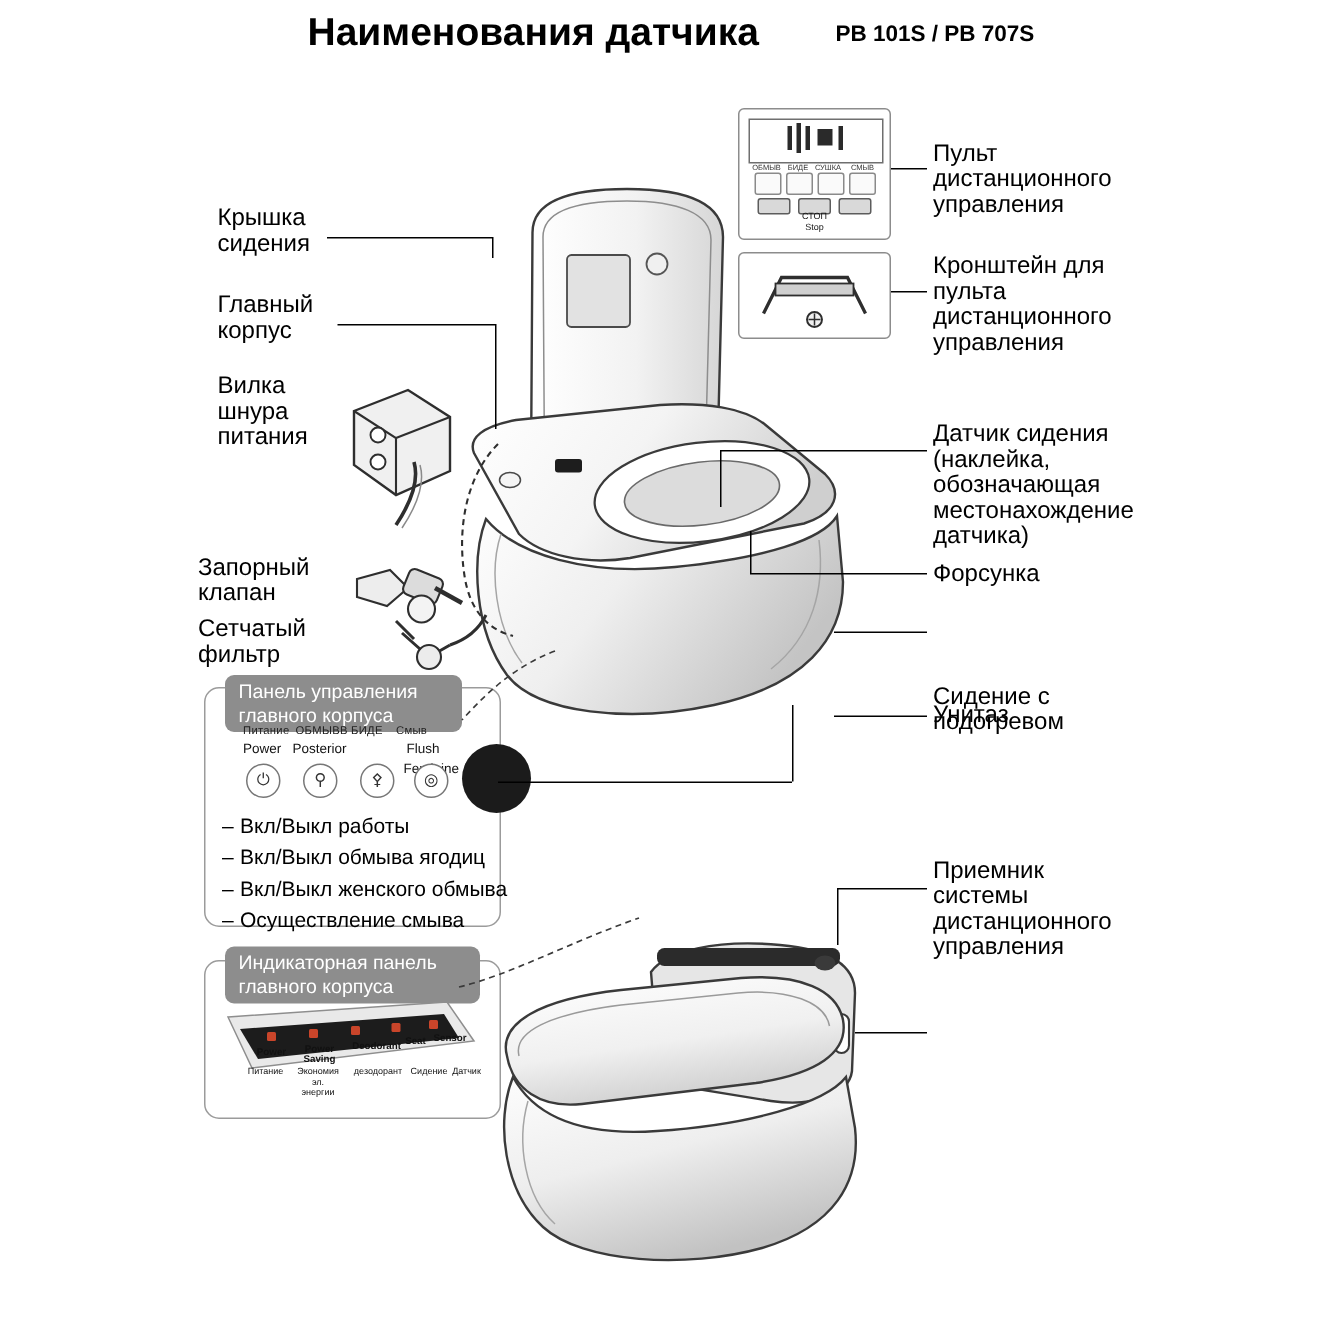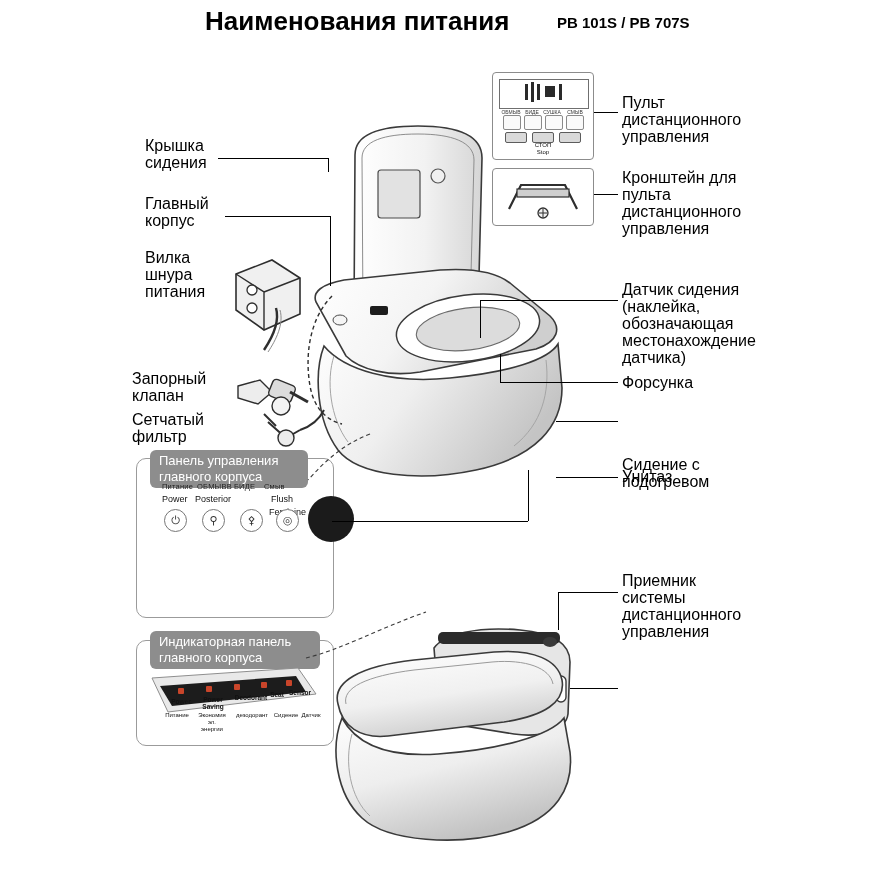--- a/index.html
+++ b/index.html
@@ -183,21 +183,21 @@
     background: #fff;
   }
 
   svg { display: block; }
 </style>
 </head>
 <body>
 
 <div id="page">
 
-  <div class="title">Наименования питания</div>
+  <div class="title">Наименования датчика</div>
   <div class="title-model">PB 101S / PB 707S</div>
 
   <svg class="abs" style="left:300px; top:120px;" width="310" height="360" viewBox="0 0 310 360">
     <defs>
       <linearGradient id="lidgrad" x1="0" y1="0" x2="1" y2="0">
         <stop offset="0%" stop-color="#ffffff"></stop>
         <stop offset="55%" stop-color="#f2f2f2"></stop>
         <stop offset="100%" stop-color="#d6d6d6"></stop>
       </linearGradient>
       <linearGradient id="bodygrad" x1="0" y1="0" x2="1" y2="0.3">
@@ -386,20 +386,26 @@
     <div class="cp-en-row" style="left:84px; top:25px;padding-left:33px;">Feminine</div>
     <div class="cp-en-row" style="left:119px; top:12px;">Flush</div>
 
     <div class="cp-btn" style="left:12px; top:27px;">⏻</div>
     <div class="cp-btn" style="left:50px; top:27px;">⚲</div>
     <div class="cp-btn" style="left:88px; top:27px;">⚴</div>
     <div class="cp-btn" style="left:124px; top:27px;">◎</div>
     <div class="cp-flush" style="left:156px; top:14px;"></div>
   </div>
 
+  <div class="bullets" style="left:148px; top:540px;">
+    <div><span class="dash">–</span><span>Вкл/Выкл работы</span></div>
+    <div><span class="dash">–</span><span>Вкл/Выкл обмыва ягодиц</span></div>
+    <div><span class="dash">–</span><span>Вкл/Выкл женского обмыва</span></div>
+    <div><span class="dash">–</span><span>Осуществление смыва</span></div>
+  </div>
 
   <div class="line hline" style="left:332px; top:521px; width:196px;"></div>
   <div class="line vline" style="left:528px; top:470px; height:51px;"></div>
 
   <div class="panel-box" style="left:136px; top:640px; width:196px; height:104px;"></div>
   <div class="panel-tab" style="left:150px; top:631px; width:152px;">Индикаторная панель
 главного корпуса</div>
 
   <div class="abs" style="left:148px; top:664px; width:172px; height:70px;">
     <svg class="abs" style="left:0; top:0;" width="172" height="56" viewBox="0 0 172 56">

